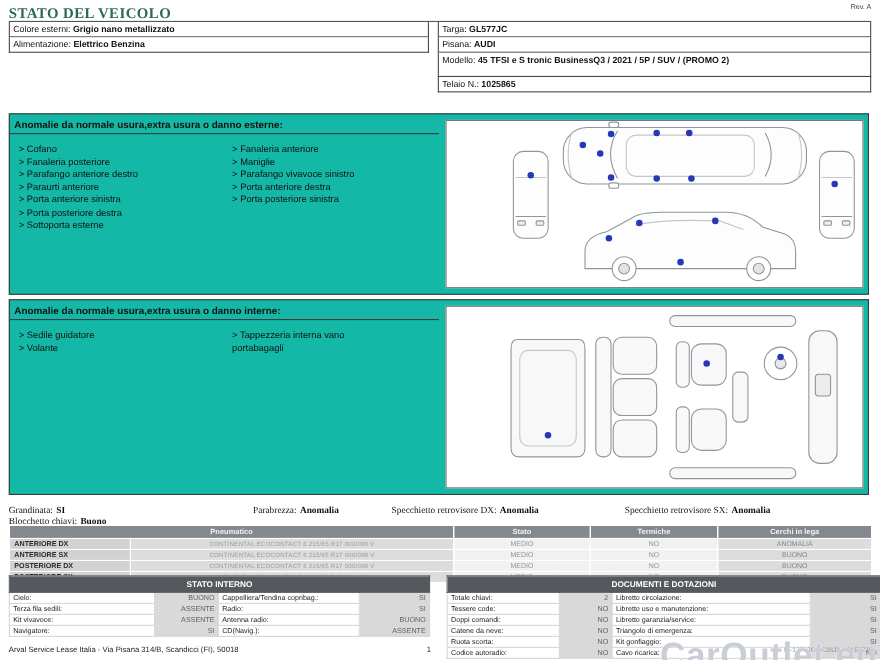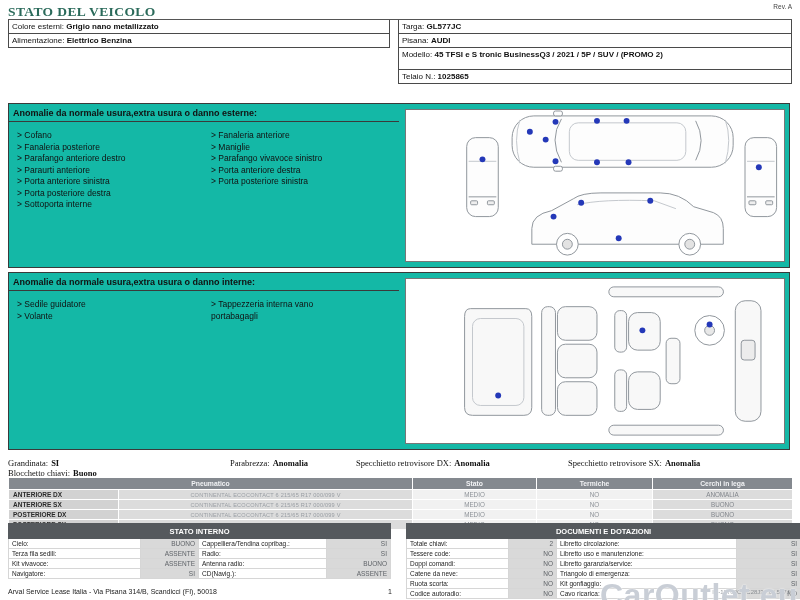--- a/index.html
+++ b/index.html
@@ -110,21 +110,21 @@
   <div class="section" id="sec-ext">
     <div class="sec-title">Anomalie da normale usura,extra usura o danno esterne:</div>
     <div class="itemcols">
       <div class="icol">
         <div class="item">Cofano</div>
         <div class="item">Fanaleria posteriore</div>
         <div class="item">Parafango anteriore destro</div>
         <div class="item">Paraurti anteriore</div>
         <div class="item">Porta anteriore sinistra</div>
         <div class="item">Porta posteriore destra</div>
-        <div class="item">Sottoporta interne</div>
+        <div class="item">Sottoporta esterne</div>
       </div>
       <div class="icol c2">
         <div class="item">Fanaleria anteriore</div>
         <div class="item">Maniglie</div>
         <div class="item">Parafango vivavoce sinistro</div>
         <div class="item">Porta anteriore destra</div>
         <div class="item">Porta posteriore sinistra</div>
       </div>
     </div>
     <div class="diagram-box">

